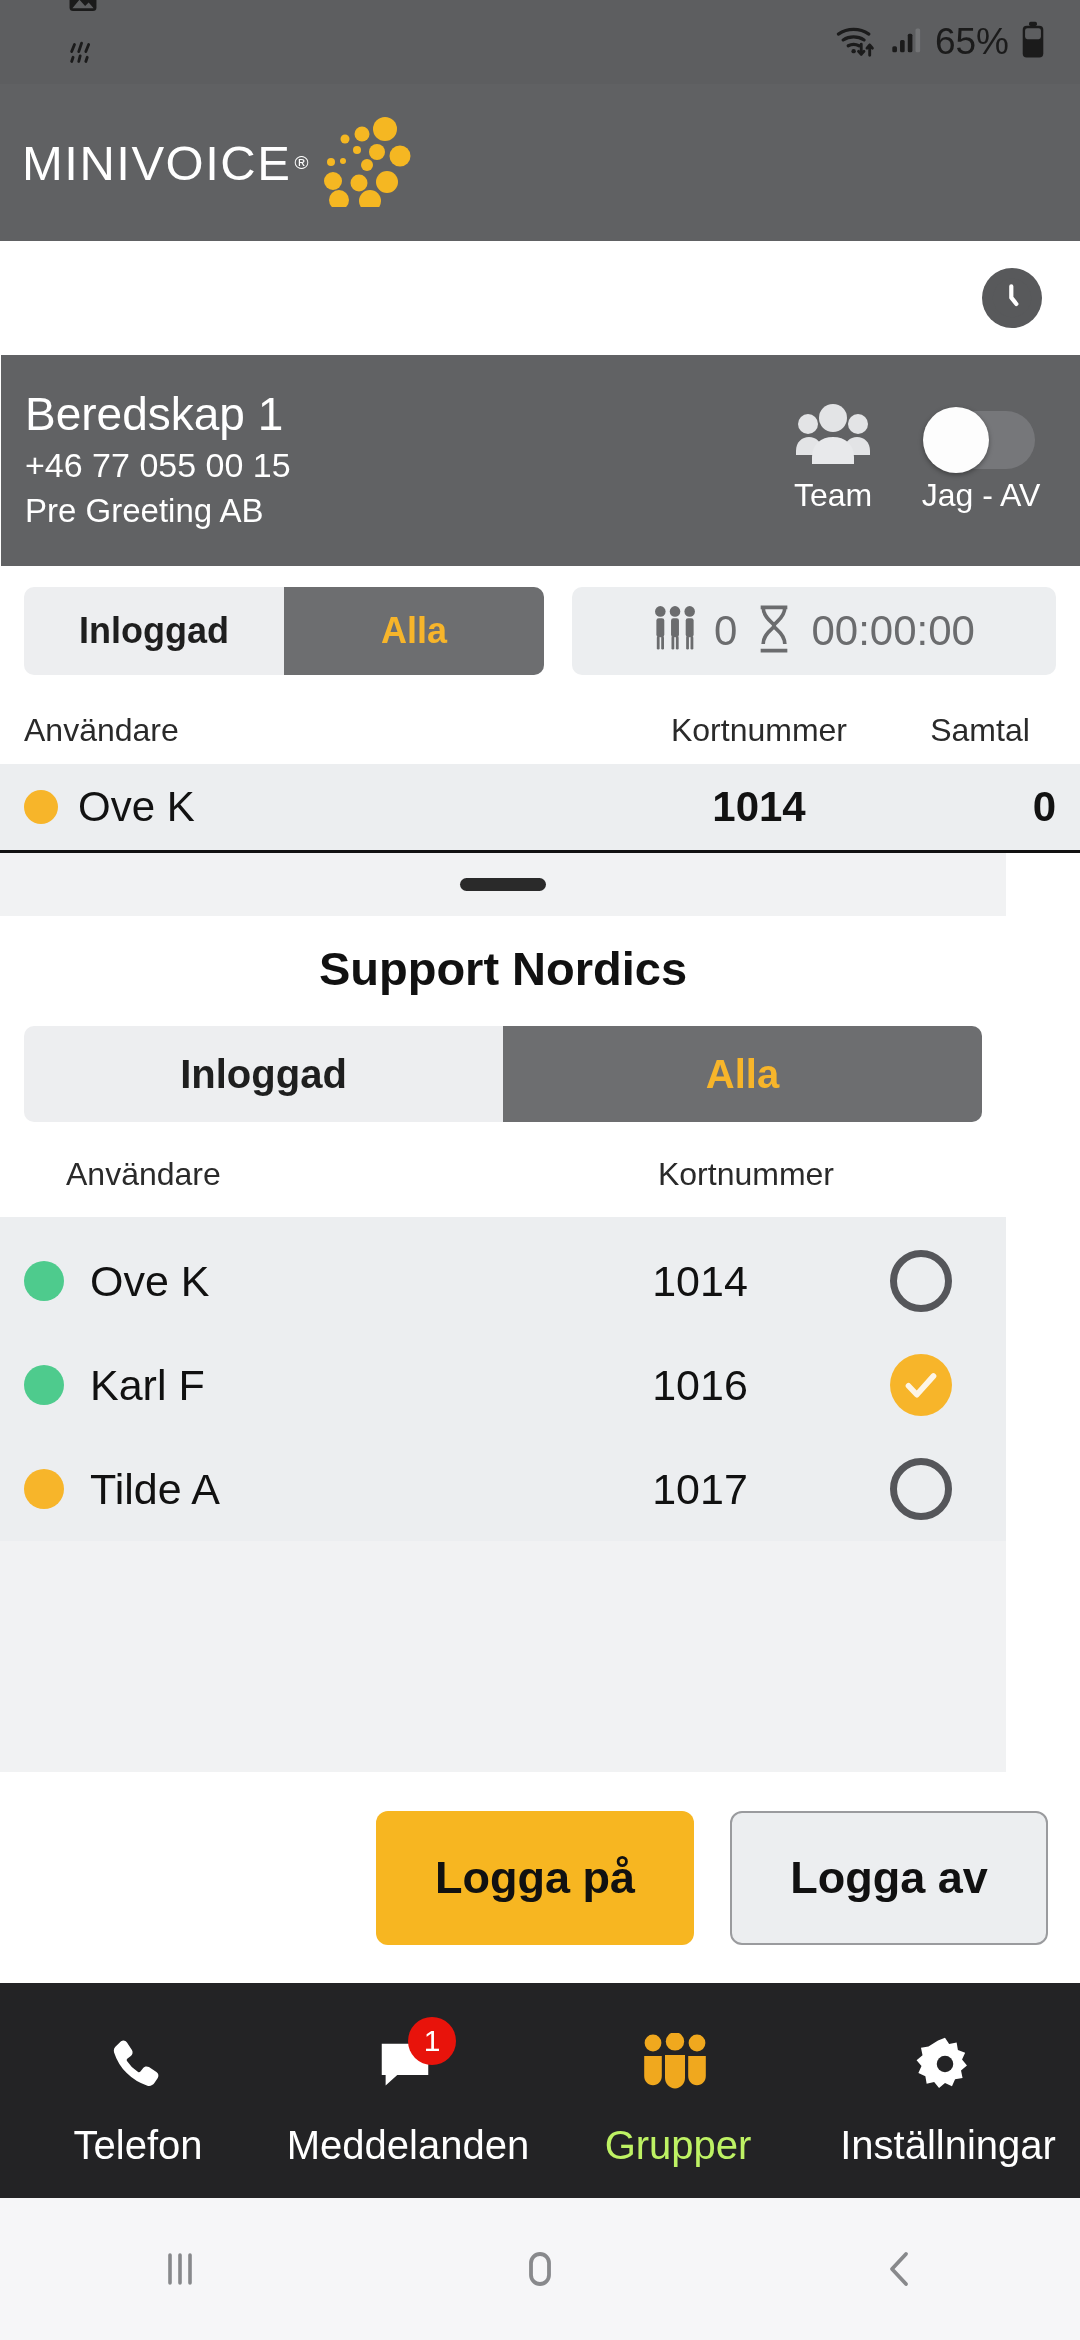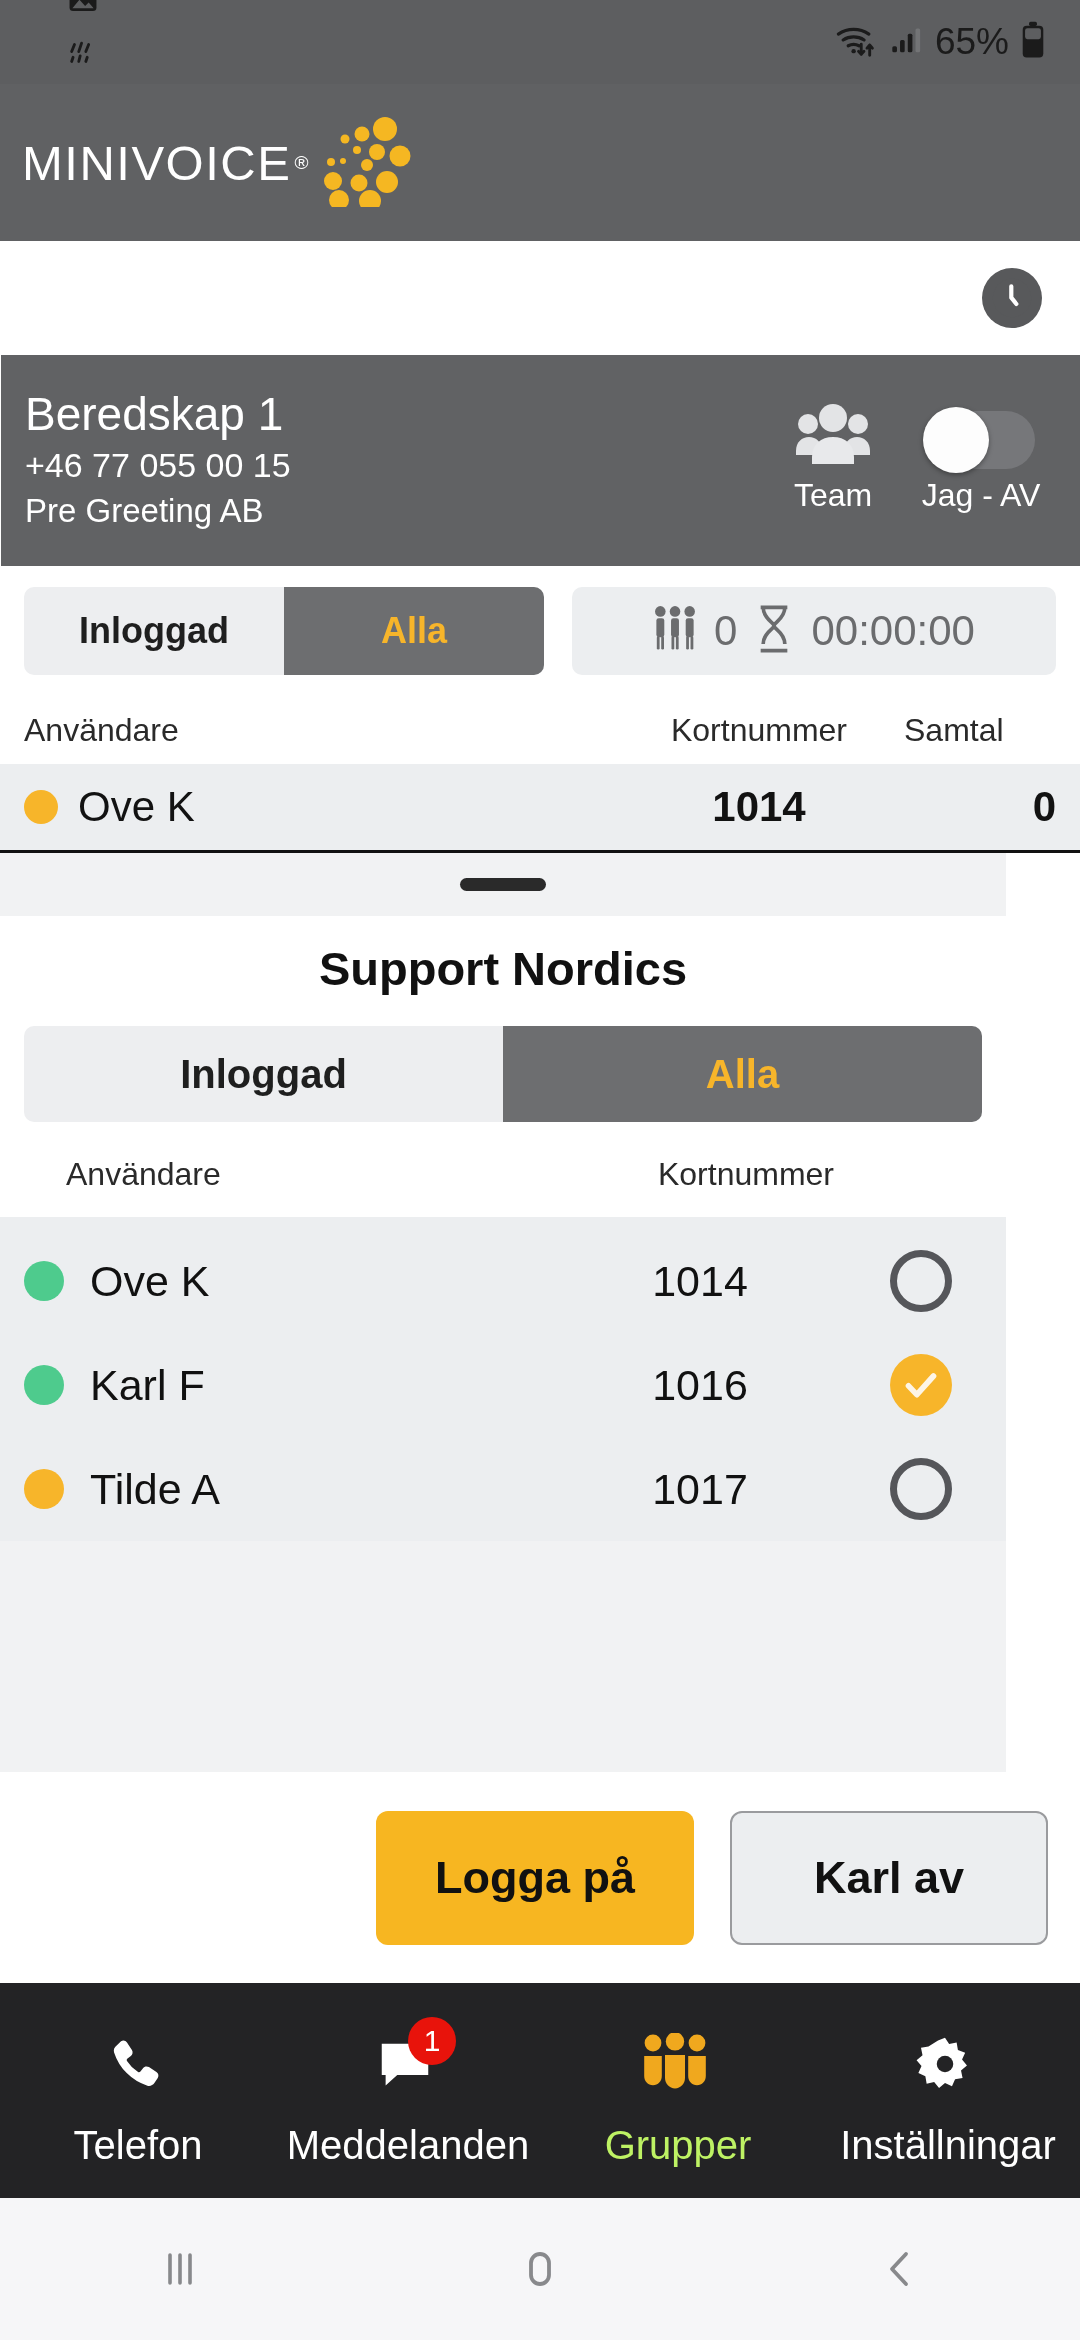--- a/index.html
+++ b/index.html
@@ -99,21 +99,21 @@
   .stat-val { font-size: 42px; color: #6b6c6e; letter-spacing: 0px;}
 
   
   .bgcols {
     position: absolute; top: 696px; left: 0; width: 1080px; height: 68px;
     background: #ffffff; display: flex; align-items: center;
     padding: 0 24px; font-size: 32px; color: #2a2a2a;
   }
   .bgcols .c1 { flex: 0 0 590px; }
   .bgcols .c2 { flex: 0 0 290px; text-align: center; }
-  .bgcols .c3 { flex: 1; text-align: left; }
+  .bgcols .c3 { flex: 1; text-align: center; }
 
   
   .bgrow {
     position: absolute; top: 764px; left: 0; width: 1080px; height: 89px;
     background: #eceef0; display: flex; align-items: center;
     padding: 0 24px; border-bottom: 3px solid #111;
   }
   .bgrow .dot { width: 34px; height: 34px; border-radius: 50%; background: #f7b52a; margin-right: 20px;}
   .bgrow .nm { font-size: 42px; color: #121212; flex: 0 0 536px; }
   .bgrow .kn { font-size: 42px; color: #121212; font-weight: 700; flex: 0 0 290px; text-align: center;}
@@ -419,21 +419,21 @@
         <span class="kn">1017</span>
         <span class="sel">
           <span class="radio"></span>
         </span>
       </div>
     </div>
   </div>
 
   <div class="actions">
     <div class="btn btn-primary">Logga på</div>
-    <div class="btn btn-secondary">Karl av</div>
+    <div class="btn btn-secondary">Logga av</div>
   </div>
 
   <div class="bottomnav">
     <div class="nav-item">
       <span class="nav-iconbox">
         <svg width="62" height="62" viewBox="0 0 24 24">
             <path d="M6.6 3.2c.8-.5 1.8-.3 2.3.5l1.9 2.9c.5.8.3 1.8-.4 2.3l-1.3 1c-.3.2-.4.6-.2.9a14 14 0 0 0 4.3 4.3c.3.2.7.1.9-.2l1-1.3c.5-.7 1.5-.9 2.3-.4l2.9 1.9c.8.5 1 1.5.5 2.3l-1.3 2c-.6.9-1.7 1.3-2.7 1A20 20 0 0 1 3.9 7.5c-.3-1 .1-2.1 1-2.7z" fill="#ffffff"></path>
           </svg>
       </span>
       <span class="nav-label">Telefon</span>

